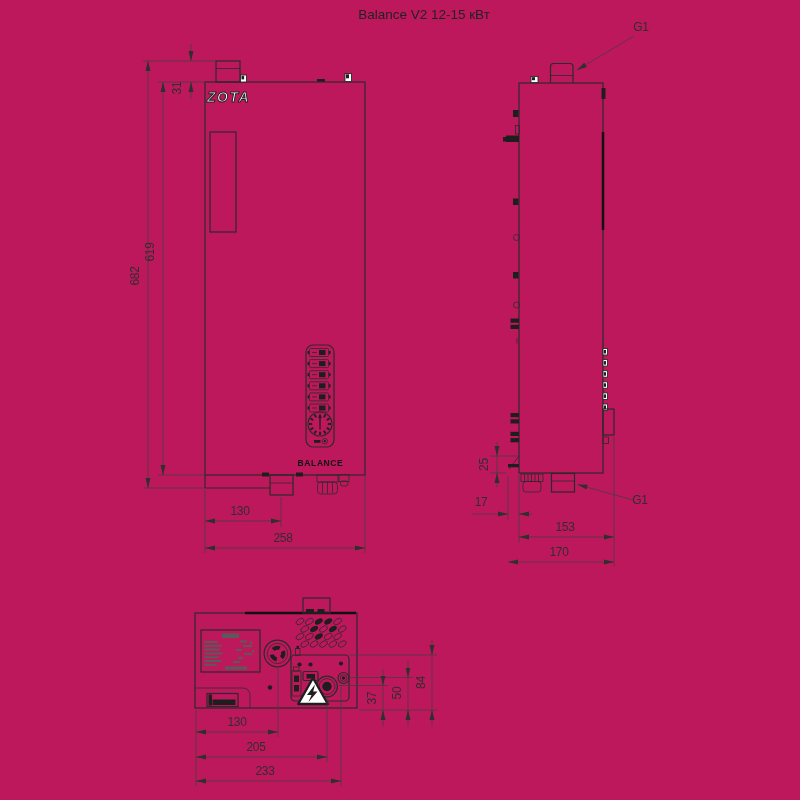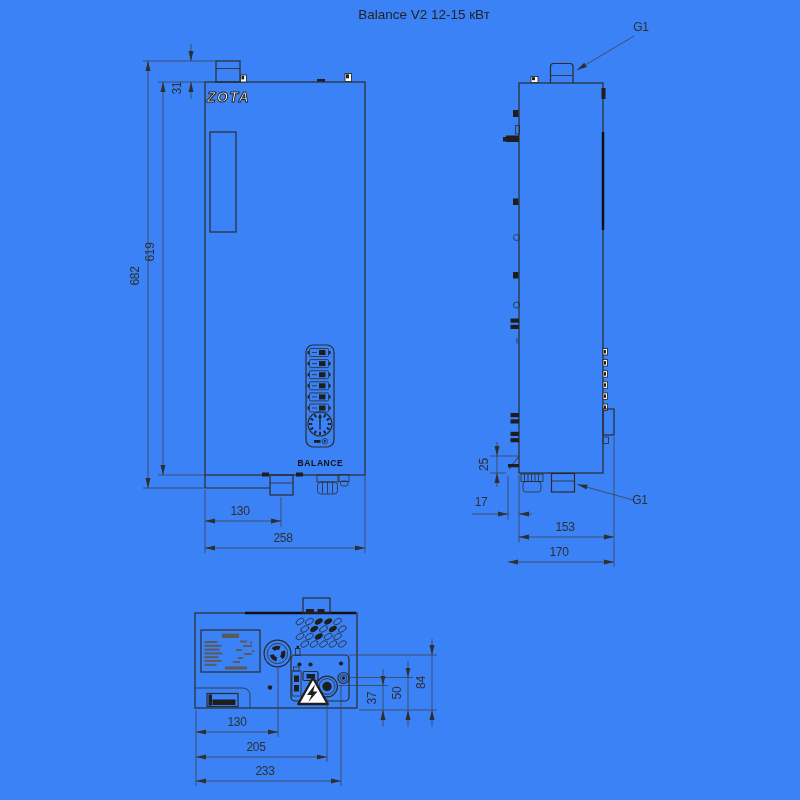--- a/index.html
+++ b/index.html
@@ -1,16 +1,16 @@
 <!DOCTYPE html>
 <html><head>
 <meta charset="utf-8">
 <style>
   html,body{margin:0;padding:0;background:#fff;}
-  #canvas{position:relative;width:800px;height:800px;background:#3b82f6;overflow:hidden;
+  #canvas{position:relative;width:800px;height:800px;background:#be185d;overflow:hidden;
           font-family:"Liberation Sans",sans-serif;}
   svg{display:block;}
   .o  {fill:none;stroke:#2b2b2b;stroke-width:1.2;}
   .t  {fill:none;stroke:#2b2b2b;stroke-width:0.8;}
   .tk {fill:none;stroke:#111;stroke-width:2.5;}
   .f  {fill:#1e1e1e;stroke:none;}
   .w  {fill:#fff;stroke:#2b2b2b;stroke-width:0.9;}
   .d  {fill:none;stroke:#3d3d3d;stroke-width:0.75;}
   .np {fill:#5a5a5a;stroke:none;}
   .dt {font:12px "Liberation Sans",sans-serif;fill:#2f2f2f;letter-spacing:-0.3px;}

